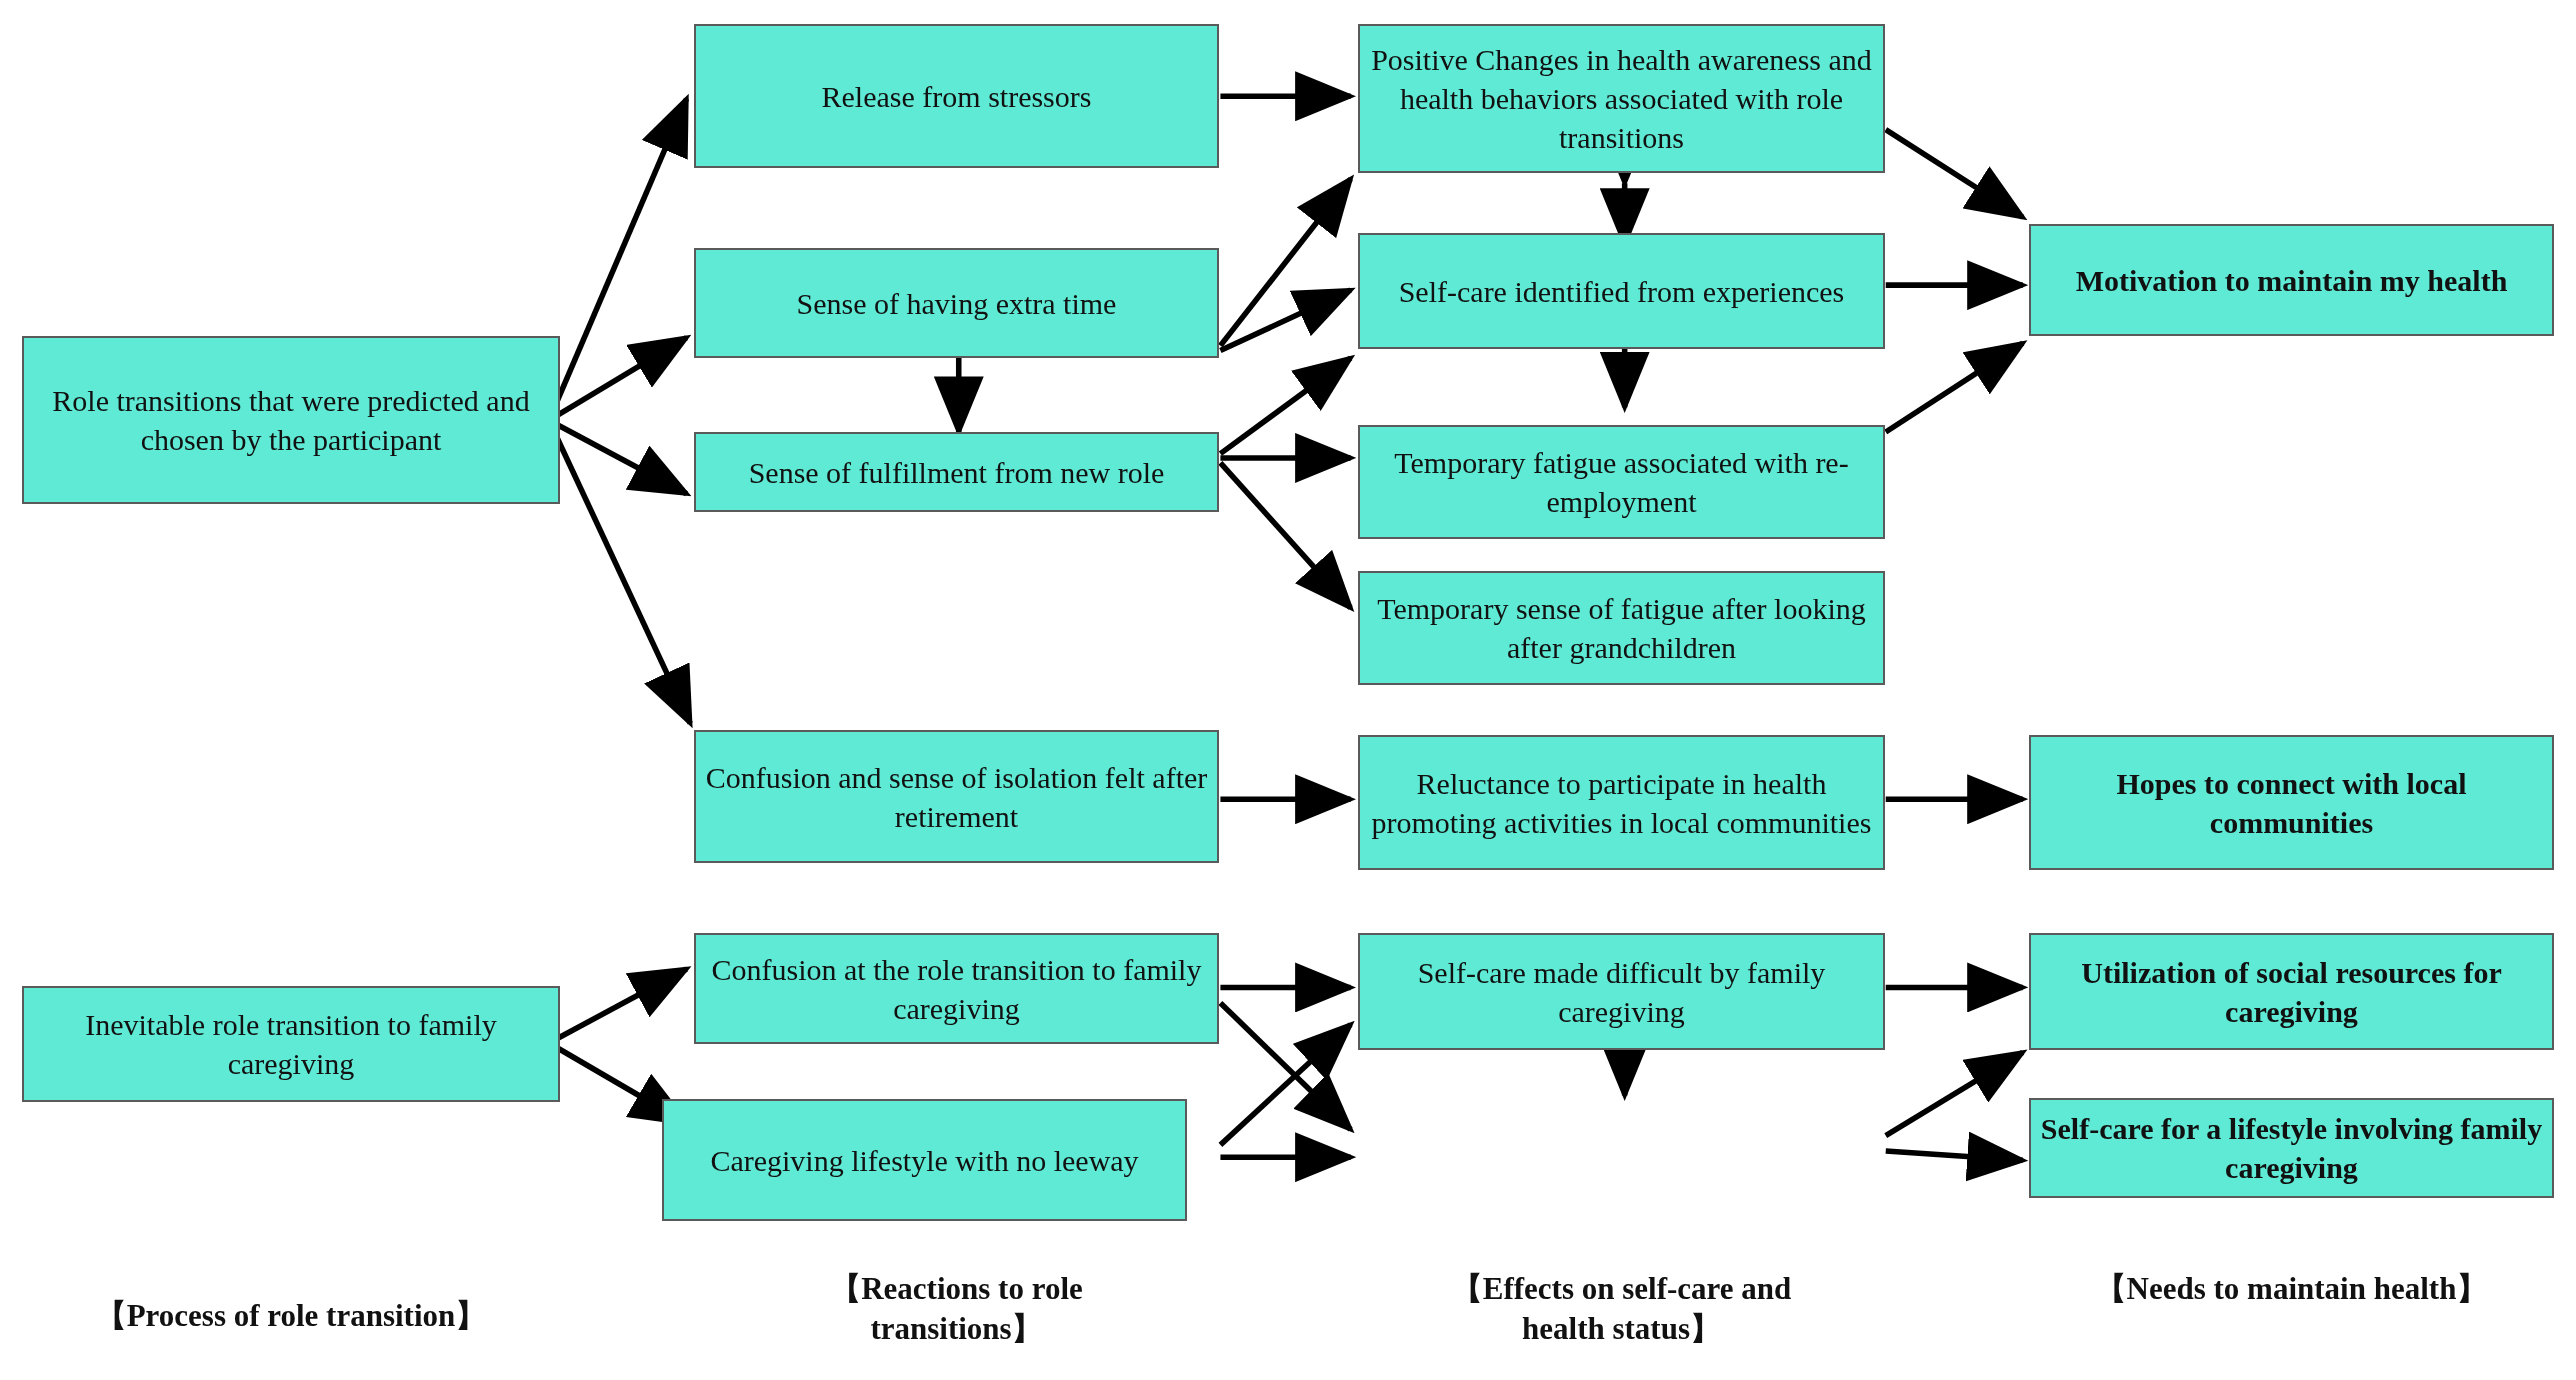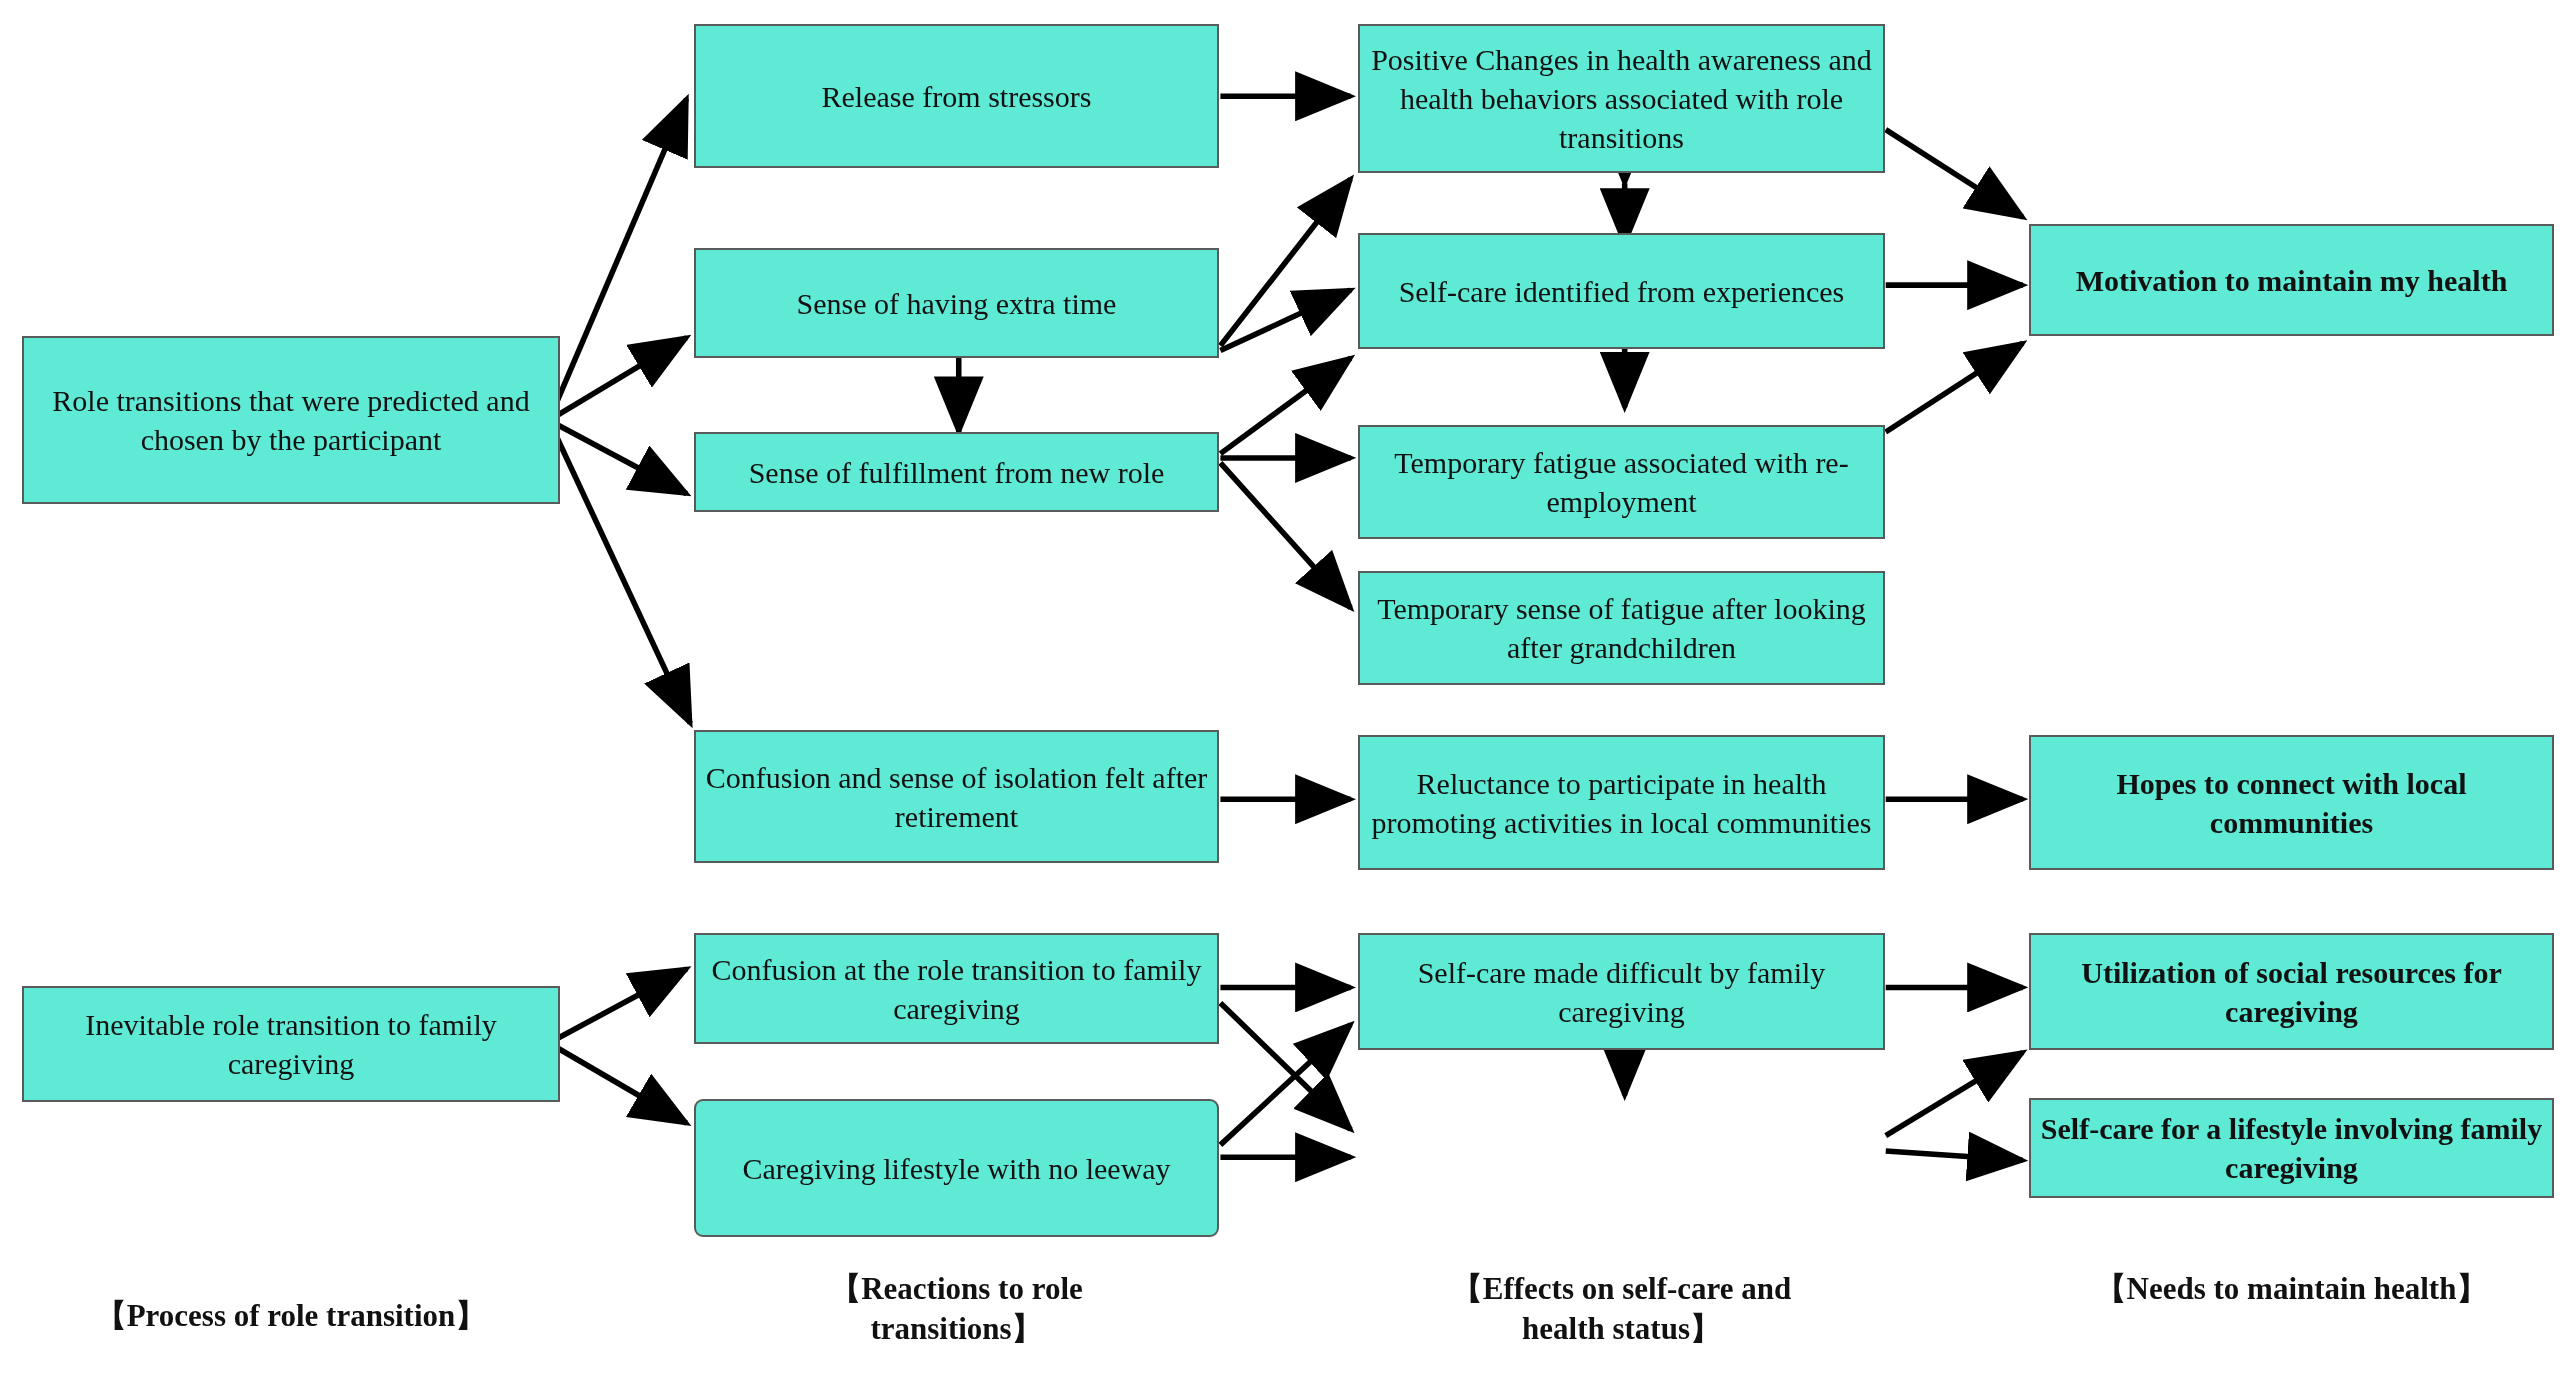--- a/index.html
+++ b/index.html
@@ -122,21 +122,21 @@
   </div>
 
   <div class="node" style="left:694px;top:730px;width:525px;height:133px;">
     <span>Confusion and sense of isolation felt after retirement</span>
   </div>
 
   <div class="node" style="left:694px;top:933px;width:525px;height:111px;">
     <span>Confusion at the role transition to family caregiving</span>
   </div>
 
-  <div class="node" style="left:694px;top:1099px;width:525px;height:138px;border-radius:9px;">
+  <div class="node" style="left:662px;top:1099px;width:525px;height:122px;">
     <span>Caregiving lifestyle with no leeway</span>
   </div>
 
   <div class="node" style="left:1358px;top:23.5px;width:527px;height:149px;">
     <span>Positive Changes in health awareness and health behaviors associated with role transitions</span>
   </div>
 
   <div class="node" style="left:1358px;top:233px;width:527px;height:116px;">
     <span>Self-care identified from experiences</span>
   </div>

